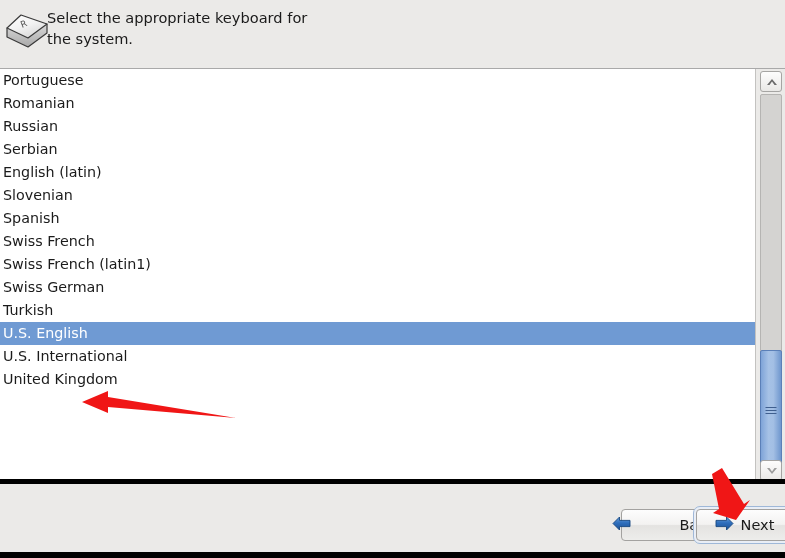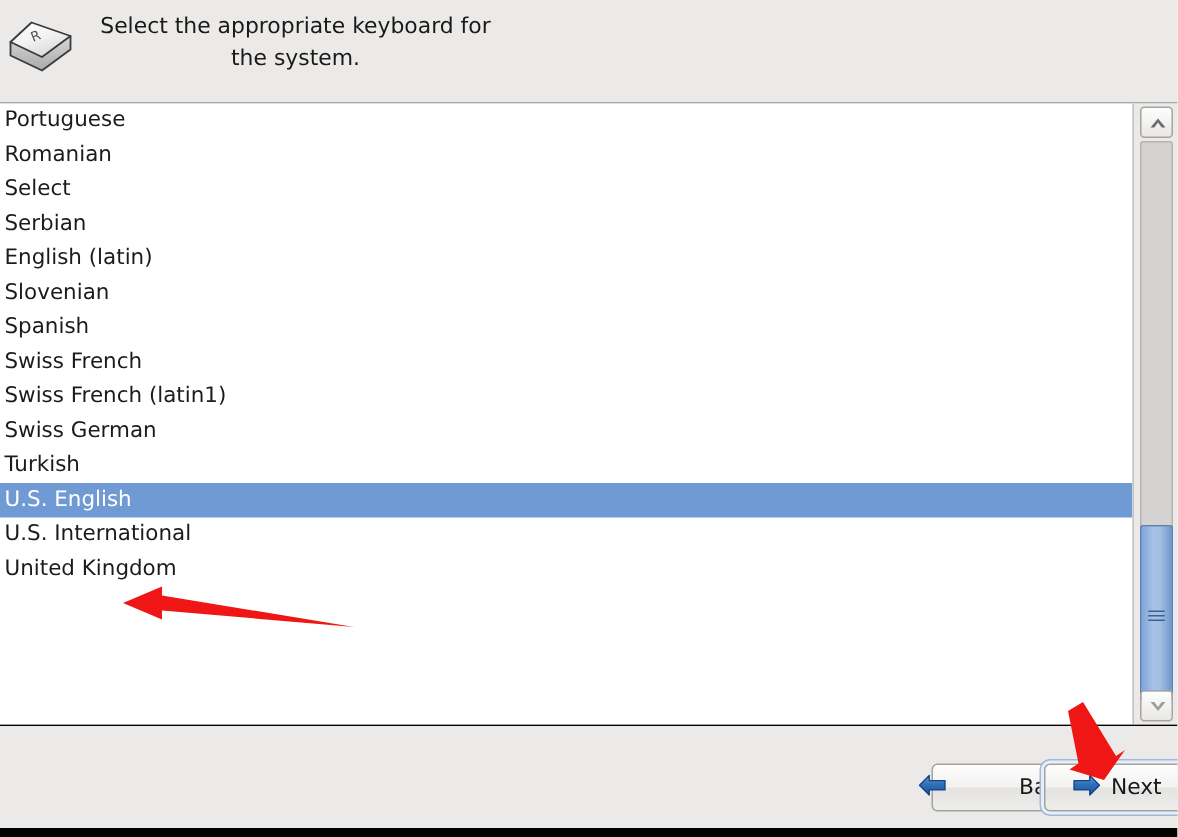--- a/index.html
+++ b/index.html
@@ -29,31 +29,30 @@
     width: 46px; height: 44px;
   }
   #header-text {
     position: absolute;
     left: 47px; top: 7px;
     width: 300px;
     font-size: 14.6px;
     line-height: 21px;
     color: #1a1a1a;
     white-space: pre-line;
-    text-align: center;
   }
 
   
   #listbox {
     position: absolute;
     left: 0; top: 68px;
     width: 785px; height: 416px;
     background: #ffffff;
     border-top: 1px solid #a9a9a9;
-    border-bottom: 1px solid #000000;
+    border-bottom: 5px solid #000000;
     overflow: hidden;
     padding-left: 40px;
   }
   #list-viewport {
     position: absolute;
     left: 0; top: 0;
     width: 755px; height: 414px;
     background: #ffffff;
     overflow: hidden;
   }
@@ -200,21 +199,21 @@
     </div>
     <div id="header-text">Select the appropriate keyboard for
 the system.</div>
   </div>
 
   <div id="listbox">
 
     <div id="list-viewport">
       <div class="list-item">Portuguese</div>
       <div class="list-item">Romanian</div>
-      <div class="list-item">Select</div>
+      <div class="list-item">Russian</div>
       <div class="list-item">Serbian</div>
       <div class="list-item">English (latin)</div>
       <div class="list-item">Slovenian</div>
       <div class="list-item">Spanish</div>
       <div class="list-item">Swiss French</div>
       <div class="list-item">Swiss French (latin1)</div>
       <div class="list-item">Swiss German</div>
       <div class="list-item">Turkish</div>
       <div class="list-item selected">U.S. English</div>
       <div class="list-item">U.S. International</div>

